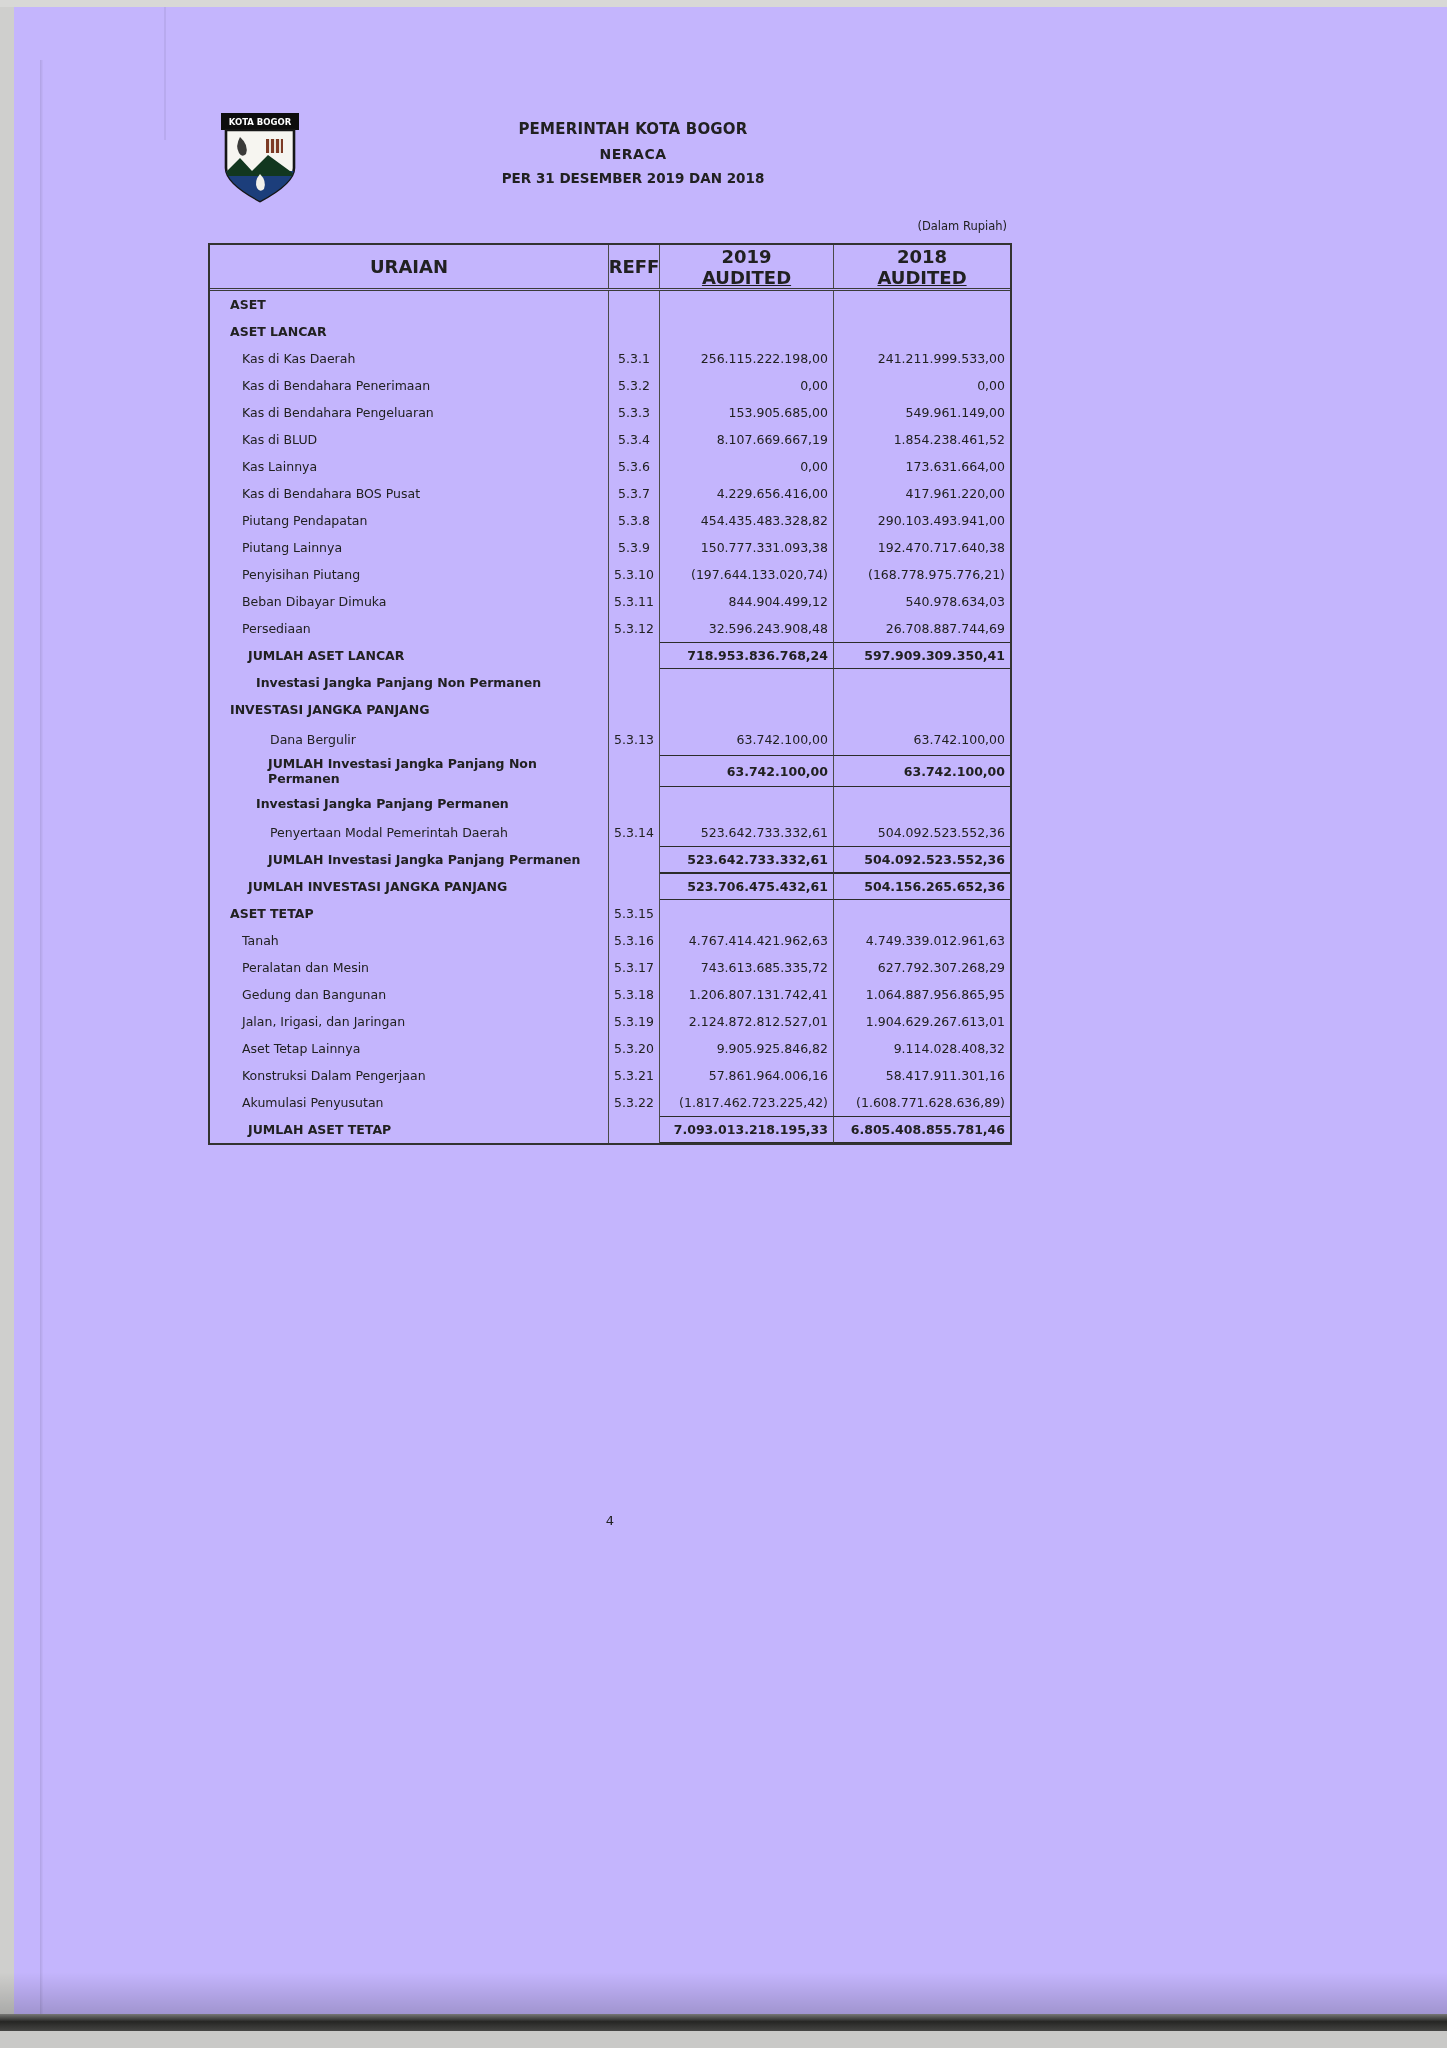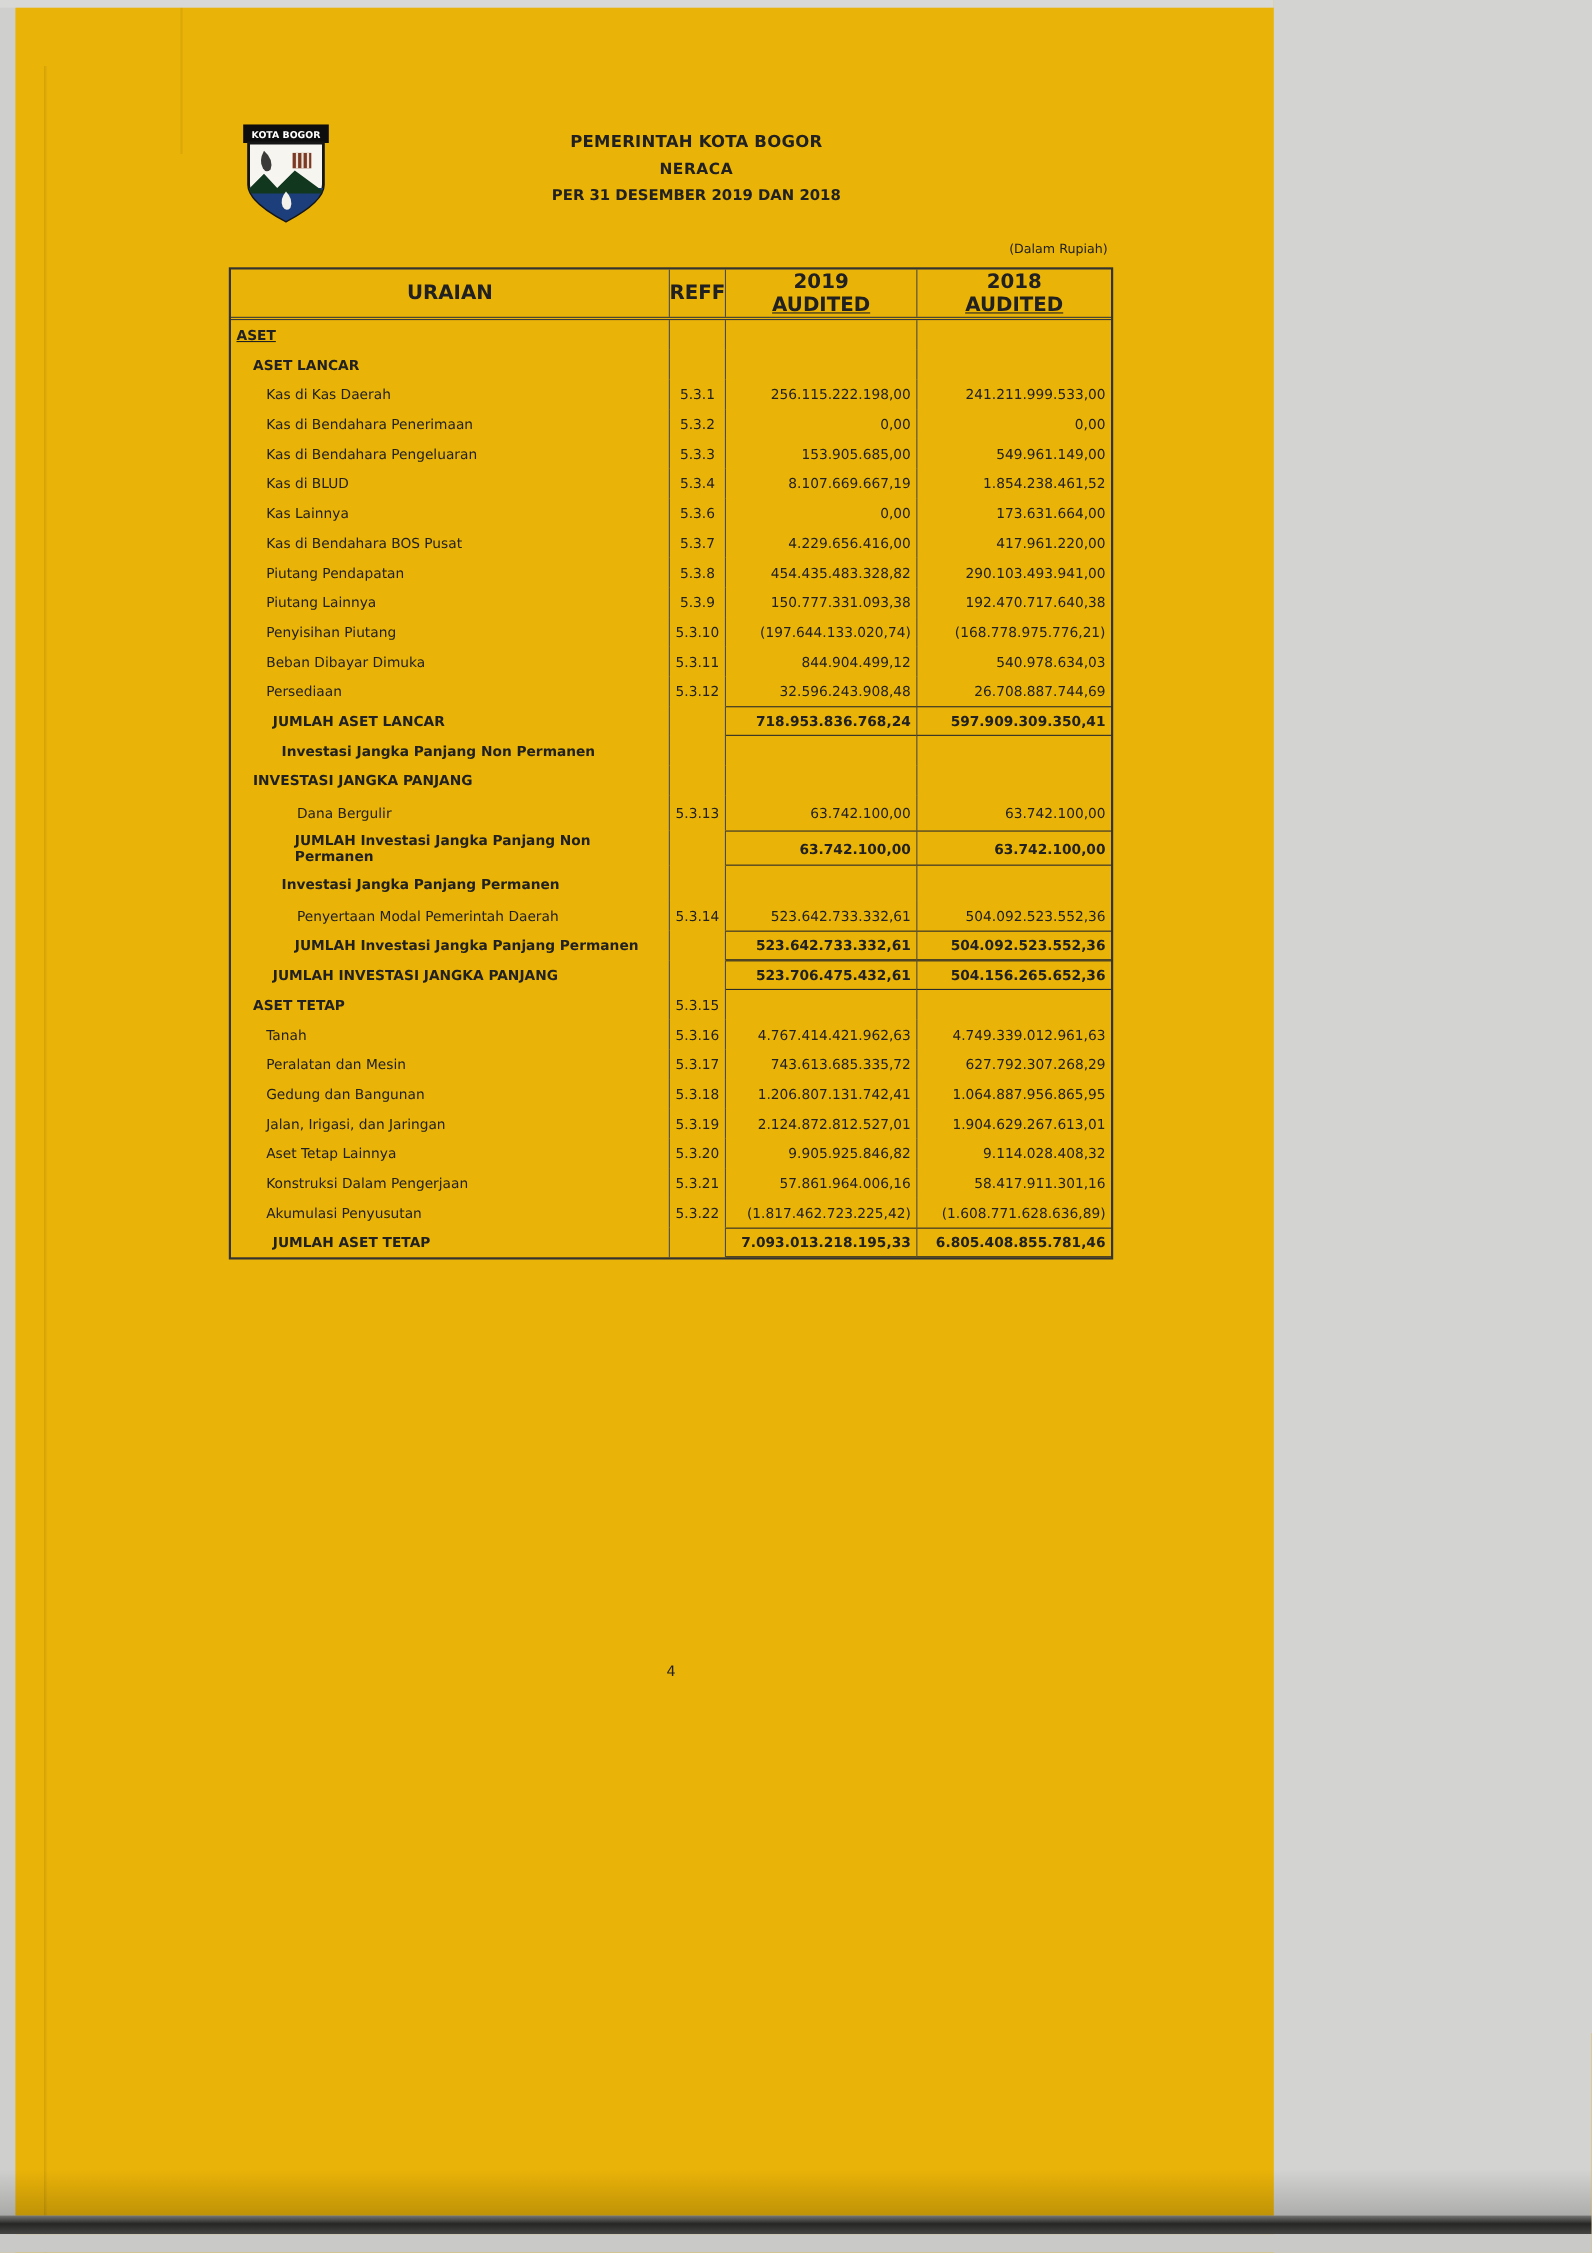--- a/index.html
+++ b/index.html
@@ -5,22 +5,22 @@
   * { margin:0; padding:0; box-sizing:border-box; }
   html,body { width:1447px; height:2048px; }
   body {
     position:relative;
     overflow:hidden;
     background:#d3d3d1;
     font-family:"DejaVu Sans","Liberation Sans",sans-serif;
     color:#212121;
   }
   .page {
-    position:absolute; left:0; top:0; width:1158px; height:2048px;
-    background:#eab308;
+    position:absolute; left:0; top:0; width:1447px; height:2048px;
+    background:#c4b5fd;
   }
   
   .margin-left { position:absolute; left:0; top:0; width:14px; height:100%; background:#cfcfcd; }
   .margin-top { position:absolute; left:0; top:0; width:100%; height:7px; background:#d8d8d6; }
   .crease-1 { position:absolute; left:40px; top:60px; bottom:0; width:3px;
     background:linear-gradient(to right, rgba(0,0,0,0.10), rgba(0,0,0,0.01)); }
   .crease-2 { position:absolute; left:164px; top:0; height:140px; width:2px; background:rgba(0,0,0,0.06); }
   .bottom-shade { position:absolute; left:0; right:0; top:1972px; height:42px;
     background:linear-gradient(rgba(0,0,0,0), rgba(0,0,0,0.18)); z-index:5; }
   .strip-dark { position:absolute; left:0; right:0; top:2014px; height:17px;
@@ -55,21 +55,21 @@
 
   .row { display:flex; height:27px; align-items:stretch; }
   .row.tall { height:32px; }
   .c { display:flex; align-items:center; }
   .c-uraian { width:398px; padding-right:4px; }
   .c-reff { width:52px; justify-content:center; border-left:1px solid #4a4a48; border-right:1px solid #4a4a48; }
   .c-amt { justify-content:flex-end; padding-right:5px; }
   .c-2019 { width:173px; }
   .c-2018 { width:177px; border-left:1px solid #4a4a48; }
 
-  .k-section .c-uraian { font-weight:bold; padding-left:5px;text-decoration:underline; }
+  .k-section .c-uraian { font-weight:bold; padding-left:20px; }
   .k-head1 .c-uraian  { font-weight:bold; padding-left:20px; }
   .k-item .c-uraian   { padding-left:32px; }
   .k-head2 .c-uraian  { font-weight:bold; padding-left:46px; }
   .k-item3 .c-uraian  { padding-left:60px; }
   .k-total1 .c-uraian { font-weight:bold; padding-left:38px; }
   .k-total2 .c-uraian { font-weight:bold; padding-left:58px; }
   .k-total1 .c-amt, .k-total2 .c-amt {
     font-weight:bold;
     border-top:1.5px solid #2c2c2a;
     border-bottom:1.5px solid #2c2c2a;

